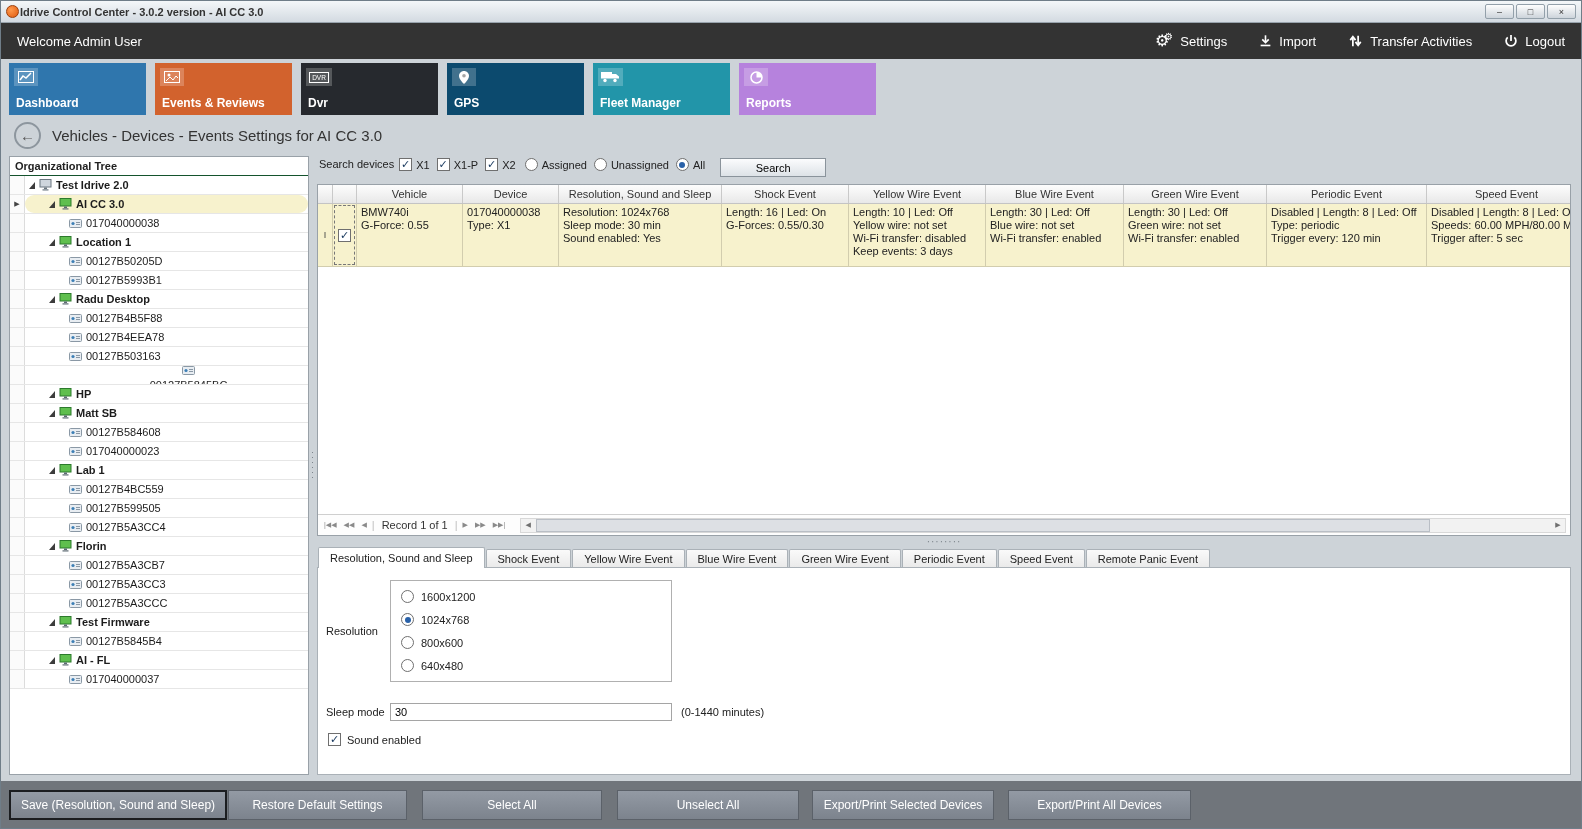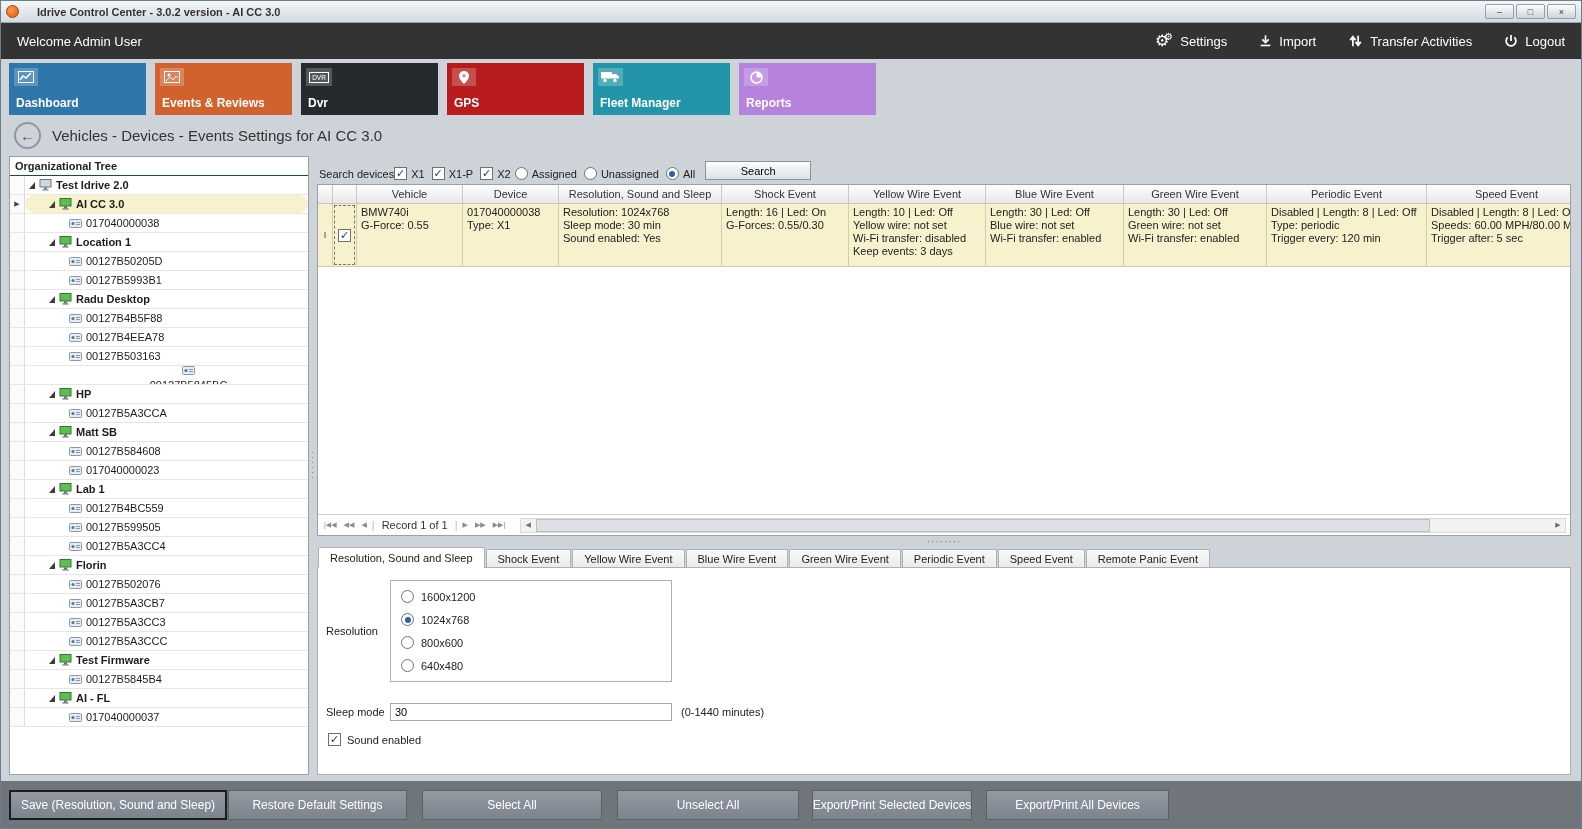--- a/index.html
+++ b/index.html
@@ -1,21 +1,21 @@
 <!DOCTYPE html>
 <html><head>
 <meta charset="utf-8">
 <style>
 *{box-sizing:border-box;margin:0;padding:0}
 html,body{width:1582px;height:829px}
 body{font-family:"Liberation Sans","DejaVu Sans",sans-serif;font-size:11px;color:#222;background:#9aa3ab}
 .window{width:1582px;height:829px;display:flex;flex-direction:column;background:#cdd3d8;overflow:hidden;border:1px solid #6f7d88}
 
 
-.titlebar{height:22px;flex:0 0 22px;display:flex;align-items:center;gap:18px;padding:8px 5px;background:linear-gradient(#f4f7f9,#d3dae1);border-bottom:1px solid #98a3ac}
+.titlebar{height:22px;flex:0 0 22px;display:flex;align-items:center;gap:1px;padding:8px 5px;background:linear-gradient(#f4f7f9,#d3dae1);border-bottom:1px solid #98a3ac}
 .app-icon{width:13px;height:13px;border-radius:50%;background:radial-gradient(circle at 35% 35%,#ff9a4d,#e05a10);border:1px solid #9c3f0c;flex:0 0 auto}
 .titlebar .title{font-weight:bold;color:#333;flex:1;white-space:nowrap;overflow:hidden}
 .winbtns{display:flex;gap:2px}
 .winbtn{width:29px;height:15px;border:1px solid #93a0aa;border-radius:2px;background:linear-gradient(#fefefe,#cdd4db);display:flex;align-items:center;justify-content:center;font-size:9px;color:#333;cursor:default}
 
 
 .topbar{height:36px;flex:0 0 36px;background:#333;display:flex;align-items:center;padding:0 16px;color:#fff}
 .topbar .welcome{font-size:13px}
 .topbar .actions{margin-left:auto;display:flex;align-items:center;gap:32px}
 .tb-action{display:flex;align-items:center;gap:7px;font-size:13px;cursor:pointer}
@@ -45,21 +45,21 @@
 .tree-row.selected .tree-main{background:#f7f2cd}
 .exp{width:0;height:0;border-left:6px solid transparent;border-bottom:7px solid #3c3c3c;flex:0 0 auto}
 .tree-ico{display:inline-flex;flex:0 0 auto}
 .tree-label{color:#1c1c1c}
 .tree-label.grp{font-weight:bold}
 .v-splitter{flex:0 0 8px;display:flex;align-items:center;justify-content:center;color:#7d858c;font-size:9px;overflow:hidden}
 .v-splitter span{transform:rotate(90deg);letter-spacing:2px;white-space:nowrap}
 
 
 .main-panel{flex:1;display:flex;flex-direction:column;min-width:0}
-.search-row{flex:0 0 22px;display:flex;align-items:flex-end;margin:2px 0 4px 2px;white-space:nowrap}
+.search-row{flex:0 0 22px;display:flex;align-items:flex-start;gap:5px;margin:2px 0 4px 2px;white-space:nowrap}
 .cb{width:13px;height:13px;border:1px solid #6f6f6f;background:#fff;display:inline-flex;align-items:center;justify-content:center;font-size:11px;font-weight:bold;color:#15365c;line-height:1;flex:0 0 auto}
 .rb{width:13px;height:13px;border:1px solid #6f6f6f;border-radius:50%;background:#fff;display:inline-flex;align-items:center;justify-content:center;flex:0 0 auto}
 .rb.sel::after{content:"";width:6px;height:6px;border-radius:50%;background:#2961a8}
 .chk-opt,.rad-opt{display:flex;align-items:center;gap:4px;cursor:pointer}
 .search-btn{width:106px;height:19px;margin-left:10px;border:1px solid #8a939b;background:linear-gradient(#fbfcfd,#dde2e7);font-size:11px;font-family:inherit;cursor:pointer}
 
 
 .grid{flex:1;border:1px solid #99a1a8;background:#3b82f6;display:flex;flex-direction:column;min-height:0;overflow:hidden}
 .grid-header{flex:0 0 19px;display:flex;background:linear-gradient(#fdfdfd,#e8e8e8);border-bottom:1px solid #c4c4c4}
 .gh-cell{border-right:1px solid #c9c9c9;display:flex;align-items:center;justify-content:center;font-size:11px;color:#333;overflow:hidden;white-space:nowrap;flex:0 0 auto;cursor:pointer}
@@ -181,21 +181,21 @@
       </div>
       <div class="tile" style="background: rgb(38, 41, 46);">
         <div class="ticon">
           <svg width="20" height="11" viewBox="0 0 20 11">
             <rect x="0.5" y="0.5" width="19" height="10" fill="none" stroke="#fff"></rect>
             <text x="10" y="8" font-size="6.5" fill="#fff" text-anchor="middle">DVR</text>
           </svg>
         </div>
         <div class="tlabel">Dvr</div>
       </div>
-      <div class="tile" style="background: #b91c1c;">
+      <div class="tile" style="background: #0c4a6e;">
         <div class="ticon">
           <svg width="10" height="13" viewBox="0 0 10 13">
             <path d="M5 0C2.2 0 0 2.2 0 5c0 3.5 5 8 5 8s5-4.5 5-8C10 2.2 7.8 0 5 0z" fill="#fff"></path>
             <circle cx="5" cy="4.8" r="1.8" fill="rgba(0,0,0,0.35)"></circle>
           </svg>
         </div>
         <div class="tlabel">GPS</div>
       </div>
       <div class="tile" style="background: rgb(34, 149, 169);">
         <div class="ticon">
@@ -391,34 +391,20 @@
                   <rect x="1" y="0.5" width="11" height="7.5" fill="#5fbf4e" stroke="#2c7a2c"></rect>
                   <rect x="5" y="8.5" width="3" height="1.5" fill="#5d6a73"></rect>
                   <rect x="3.5" y="10.3" width="6" height="1.2" fill="#5d6a73"></rect>
                 </svg>
               </span>
               <span class="tree-label grp">HP</span>
             </div>
           </div>
           <div class="tree-row">
             <div class="tree-ind"></div>
-            <div class="tree-main" style="padding-left: 44px;">
-              <span class="tree-ico">
-                <svg width="13" height="9" viewBox="0 0 13 9">
-                  <rect x="0.5" y="0.5" width="12" height="8" rx="1" fill="#e8edf2" stroke="#8a98a5"></rect>
-                  <circle cx="4" cy="4.5" r="1.6" fill="#3d7fb5"></circle>
-                  <rect x="7" y="3" width="4" height="1" fill="#8a98a5"></rect>
-                  <rect x="7" y="5" width="4" height="1" fill="#8a98a5"></rect>
-                </svg>
-              </span>
-              <span class="tree-label">00127B5A3CCA</span>
-            </div>
-          </div>
-          <div class="tree-row">
-            <div class="tree-ind"></div>
             <div class="tree-main" style="padding-left: 24px;">
               <span class="exp"></span>
               <span class="tree-ico">
                 <svg width="13" height="12" viewBox="0 0 13 12">
                   <rect x="1" y="0.5" width="11" height="7.5" fill="#5fbf4e" stroke="#2c7a2c"></rect>
                   <rect x="5" y="8.5" width="3" height="1.5" fill="#5d6a73"></rect>
                   <rect x="3.5" y="10.3" width="6" height="1.2" fill="#5d6a73"></rect>
                 </svg>
               </span>
               <span class="tree-label grp">Matt SB</span>
@@ -513,34 +499,20 @@
             <div class="tree-main" style="padding-left: 24px;">
               <span class="exp"></span>
               <span class="tree-ico">
                 <svg width="13" height="12" viewBox="0 0 13 12">
                   <rect x="1" y="0.5" width="11" height="7.5" fill="#5fbf4e" stroke="#2c7a2c"></rect>
                   <rect x="5" y="8.5" width="3" height="1.5" fill="#5d6a73"></rect>
                   <rect x="3.5" y="10.3" width="6" height="1.2" fill="#5d6a73"></rect>
                 </svg>
               </span>
               <span class="tree-label grp">Florin</span>
-            </div>
-          </div>
-          <div class="tree-row">
-            <div class="tree-ind"></div>
-            <div class="tree-main" style="padding-left: 44px;">
-              <span class="tree-ico">
-                <svg width="13" height="9" viewBox="0 0 13 9">
-                  <rect x="0.5" y="0.5" width="12" height="8" rx="1" fill="#e8edf2" stroke="#8a98a5"></rect>
-                  <circle cx="4" cy="4.5" r="1.6" fill="#3d7fb5"></circle>
-                  <rect x="7" y="3" width="4" height="1" fill="#8a98a5"></rect>
-                  <rect x="7" y="5" width="4" height="1" fill="#8a98a5"></rect>
-                </svg>
-              </span>
-              <span class="tree-label">00127B502076</span>
             </div>
           </div>
           <div class="tree-row">
             <div class="tree-ind"></div>
             <div class="tree-main" style="padding-left: 44px;">
               <span class="tree-ico">
                 <svg width="13" height="9" viewBox="0 0 13 9">
                   <rect x="0.5" y="0.5" width="12" height="8" rx="1" fill="#e8edf2" stroke="#8a98a5"></rect>
                   <circle cx="4" cy="4.5" r="1.6" fill="#3d7fb5"></circle>
                   <rect x="7" y="3" width="4" height="1" fill="#8a98a5"></rect>
@@ -807,17 +779,17 @@
         </div>
       </div>
     </div>
   </div>
 
   <div class="footer" id="footer">
       <button class="fbtn focus" style="width: 218px; margin-left: 0px;">Save (Resolution, Sound and Sleep)</button>
       <button class="fbtn" style="width: 179px; margin-left: 1px;">Restore Default Settings</button>
       <button class="fbtn" style="width: 180px; margin-left: 15px;">Select All</button>
       <button class="fbtn" style="width: 182px; margin-left: 15px;">Unselect All</button>
-      <button class="fbtn" style="width: 160px; margin-left: 13px;">Export/Print Selected Devices</button>
+      <button class="fbtn" style="width: 182px; margin-left: 13px;">Export/Print Selected Devices</button>
       <button class="fbtn" style="width: 183px; margin-left: 14px;">Export/Print All Devices</button>
     </div>
 
 </div>
 
 </body></html>

